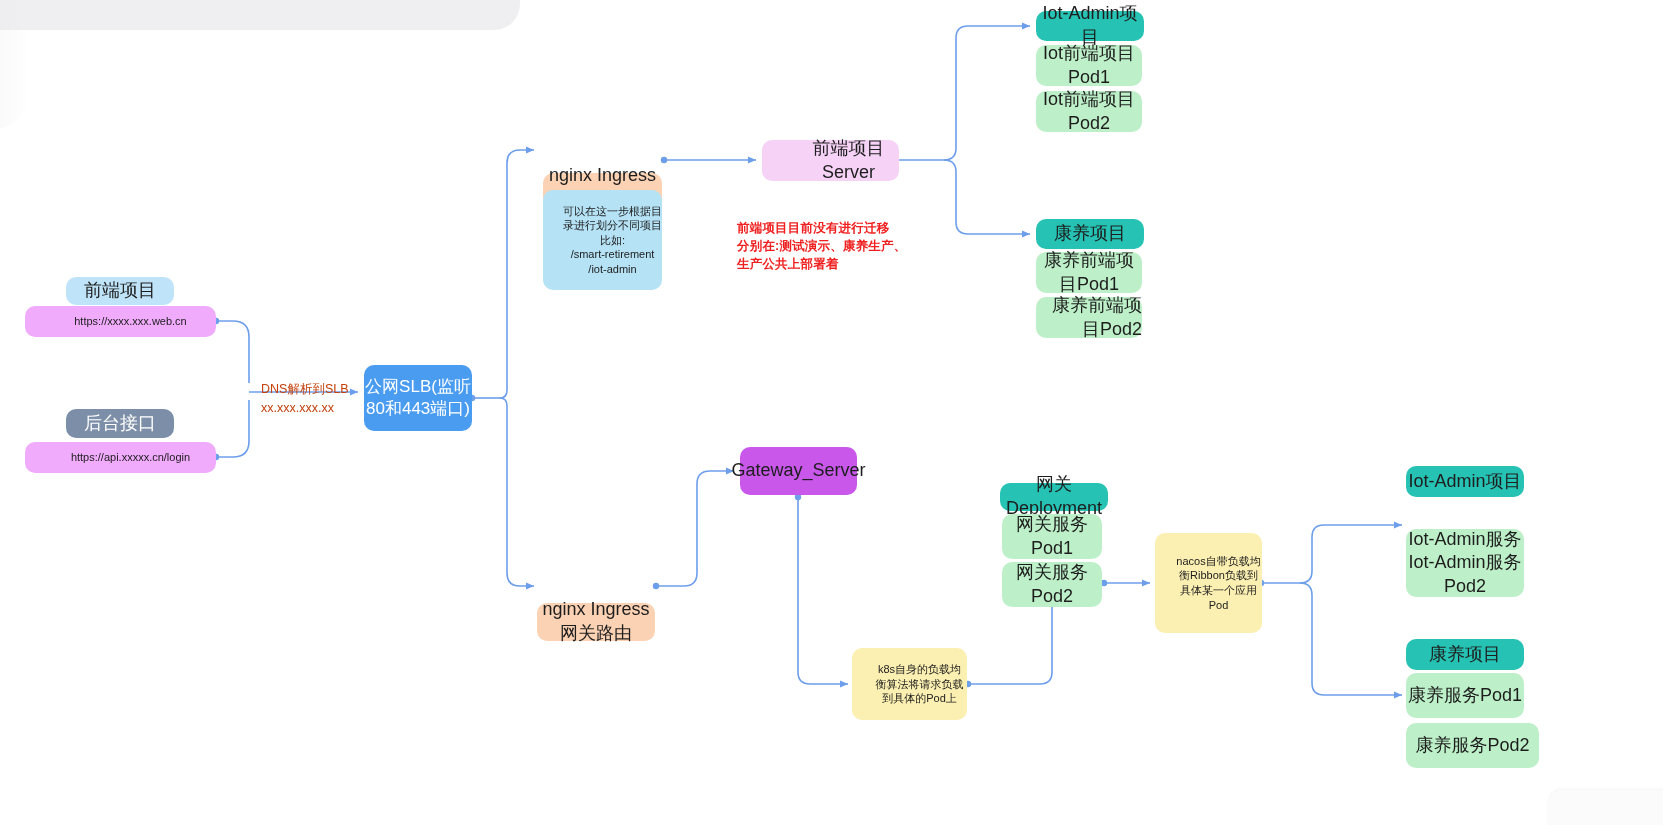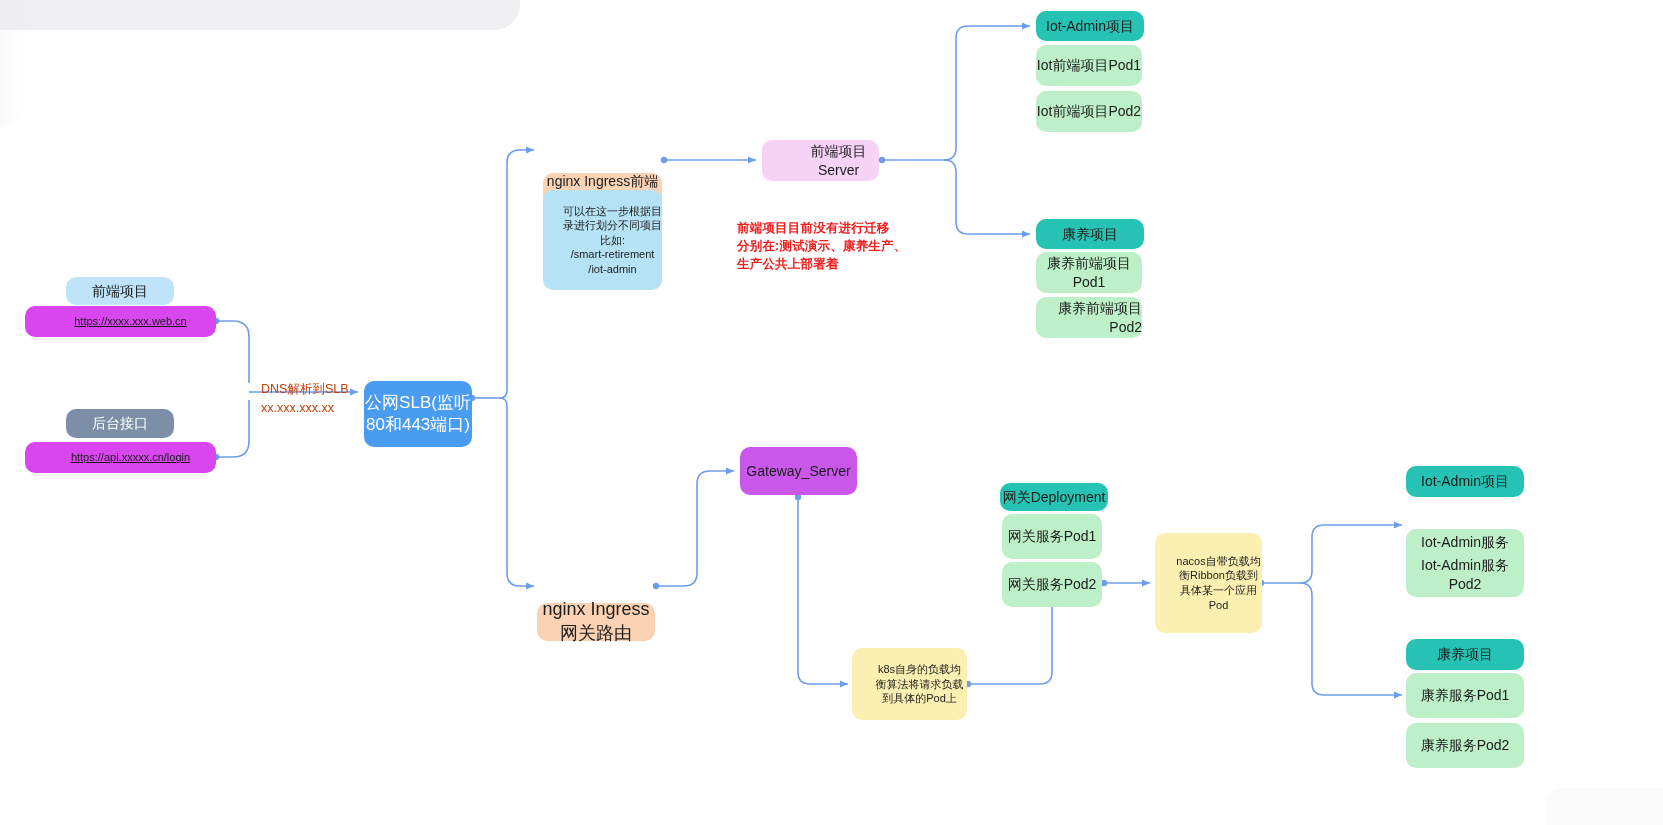--- a/index.html
+++ b/index.html
@@ -38,33 +38,33 @@
   .node{
     position:absolute;box-sizing:border-box;
     display:flex;align-items:center;justify-content:center;
     text-align:center;border-radius:10px;
     color:#1d1d1d;line-height:1.32;
     white-space:pre-line;
   }
 
   
   .c-lightblue{background:#bfe3f8;}
-  .c-yellow{background:#d946ef;text-decoration:underline;}
+  .c-yellow{background:#f0abfc;}
   .c-slate{background:#7d8fa8;color:#ffffff;}
   .c-blue{background:#4a9cf0;color:#ffffff;}
   .c-peach{background:#fbd2b4;margin-top:40px;}
   .c-cyanote{background:#b5e2f5;}
   .c-pink{background:#f6d3f6;}
   .c-teal{background:#26c2b3;}
   .c-green{background:#bdf0c8;}
   .c-purple{background:#c857ea;}
   .c-note{background:#fbf0b2;}
 
   .t13{font-size:11px;padding-left:20px;}
-  .t14{font-size:14px;}
+  .t14{font-size:18px;}
   .t17{font-size:17px;}
 
   .edge-label{
     position:absolute;font-size:12.5px;color:#c2410c;line-height:1.55;
     white-space:pre-line;
   }
   .red-note{
     position:absolute;font-size:12.5px;color:#f02020;font-weight:bold;
     line-height:1.45;white-space:pre-line;letter-spacing:.2px;
   }
@@ -138,33 +138,33 @@
 
   <div class="node c-yellow t13" style="left:25px;top:306px;width:191px;height:31px;">https://xxxx.xxx.web.cn</div>
 
   <div class="node c-slate t14" style="left:66px;top:409px;width:108px;height:29px;">后台接口</div>
 
   <div class="node c-yellow t13" style="left:25px;top:442px;width:191px;height:31px;">https://api.xxxxx.cn/login</div>
 
   <div class="edge-label" style="left:261px;top:380px;width:100px;">DNS解析到SLB
 xx.xxx.xxx.xx</div>
 
-  <div class="node c-blue t17" style="left:364px;top:365px;width:108px;height:66px;margin-top:16px;">公网SLB(监听
+  <div class="node c-blue t17" style="left:364px;top:365px;width:108px;height:66px;">公网SLB(监听
 80和443端口)</div>
 
   <div class="node c-peach t14" style="left:543px;top:133px;width:119px;height:54px;">nginx Ingress前端路
 由</div>
 
   <div class="node c-cyanote t13" style="left:543px;top:190px;width:119px;height:100px;">可以在这一步根据目
 录进行划分不同项目
 比如:
 /smart-retirement
 /iot-admin</div>
 
-  <div class="node c-pink t14" style="left:762px;top:140px;width:117px;height:41px;padding-left:36px;">前端项目Server</div>
+  <div class="node c-pink t14" style="left:762px;top:140px;width:137px;height:41px;padding-left:36px;">前端项目Server</div>
 
   <div class="red-note" style="left:737px;top:219px;width:260px;">前端项目目前没有进行迁移
 分别在:测试演示、康养生产、
 生产公共上部署着</div>
 
   <div class="node c-teal t14" style="left:1036px;top:11px;width:108px;height:30px;">Iot-Admin项目</div>
   <div class="node c-green t14" style="left:1036px;top:45px;width:106px;height:41px;">Iot前端项目Pod1</div>
   <div class="node c-green t14" style="left:1036px;top:91px;width:106px;height:41px;">Iot前端项目Pod2</div>
 
   <div class="node c-teal t14" style="left:1036px;top:219px;width:108px;height:30px;">康养项目</div>
@@ -187,15 +187,15 @@
 衡Ribbon负载到
 具体某一个应用
 Pod</div>
 
   <div class="node c-teal t14" style="left:1406px;top:466px;width:118px;height:31px;">Iot-Admin项目</div>
   <div class="node c-green t14" style="left:1406px;top:501px;width:118px;height:45px;margin-top:28px;">Iot-Admin服务Pod1</div>
   <div class="node c-green t14" style="left:1406px;top:552px;width:118px;height:45px;">Iot-Admin服务Pod2</div>
 
   <div class="node c-teal t14" style="left:1406px;top:639px;width:118px;height:31px;">康养项目</div>
   <div class="node c-green t14" style="left:1406px;top:673px;width:118px;height:45px;">康养服务Pod1</div>
-  <div class="node c-green t14" style="left:1406px;top:723px;width:118px;height:45px;">康养服务Pod2</div>
+  <div class="node c-green t14" style="left:1406px;top:723px;width:133px;height:45px;">康养服务Pod2</div>
 
 </div>
 
 </body></html>

